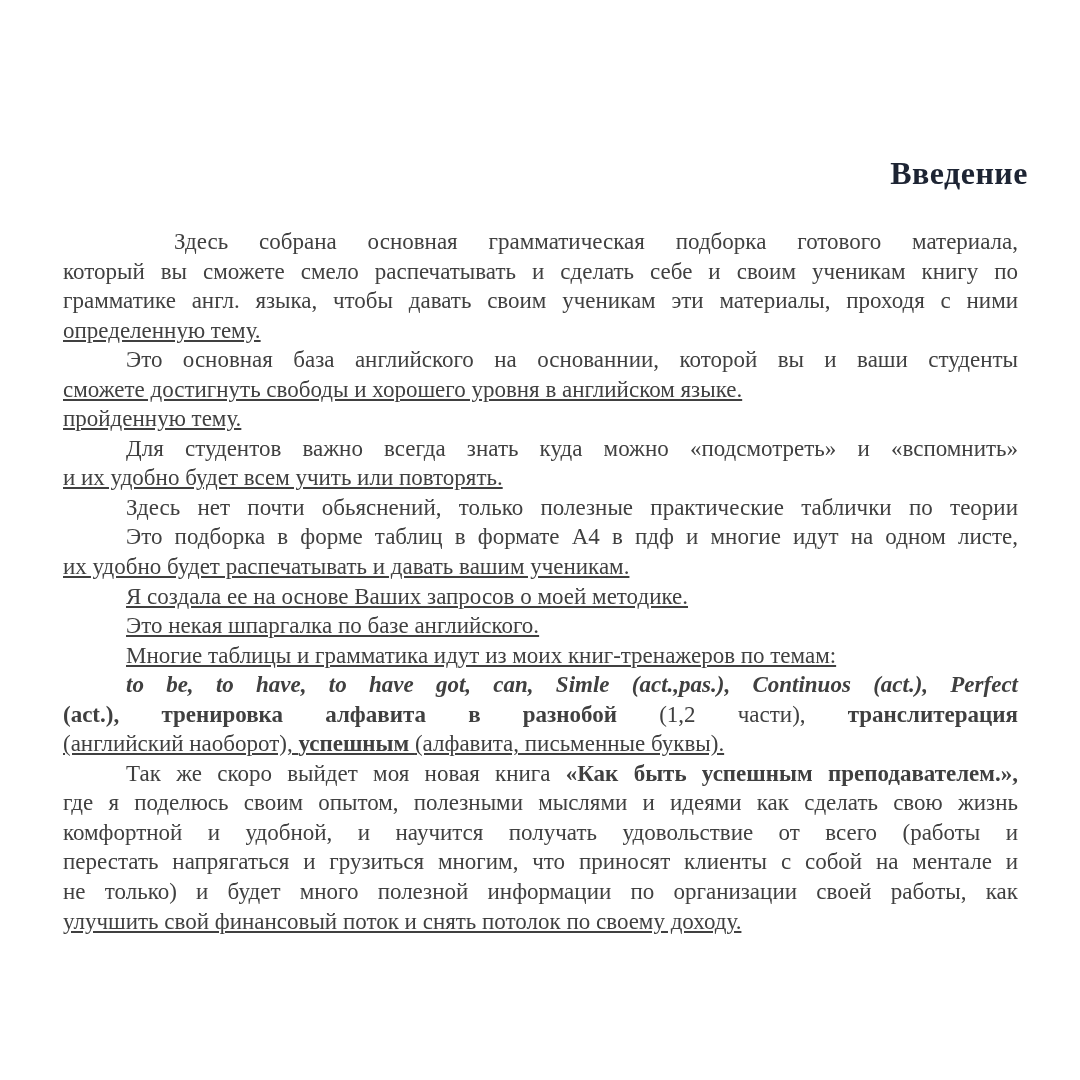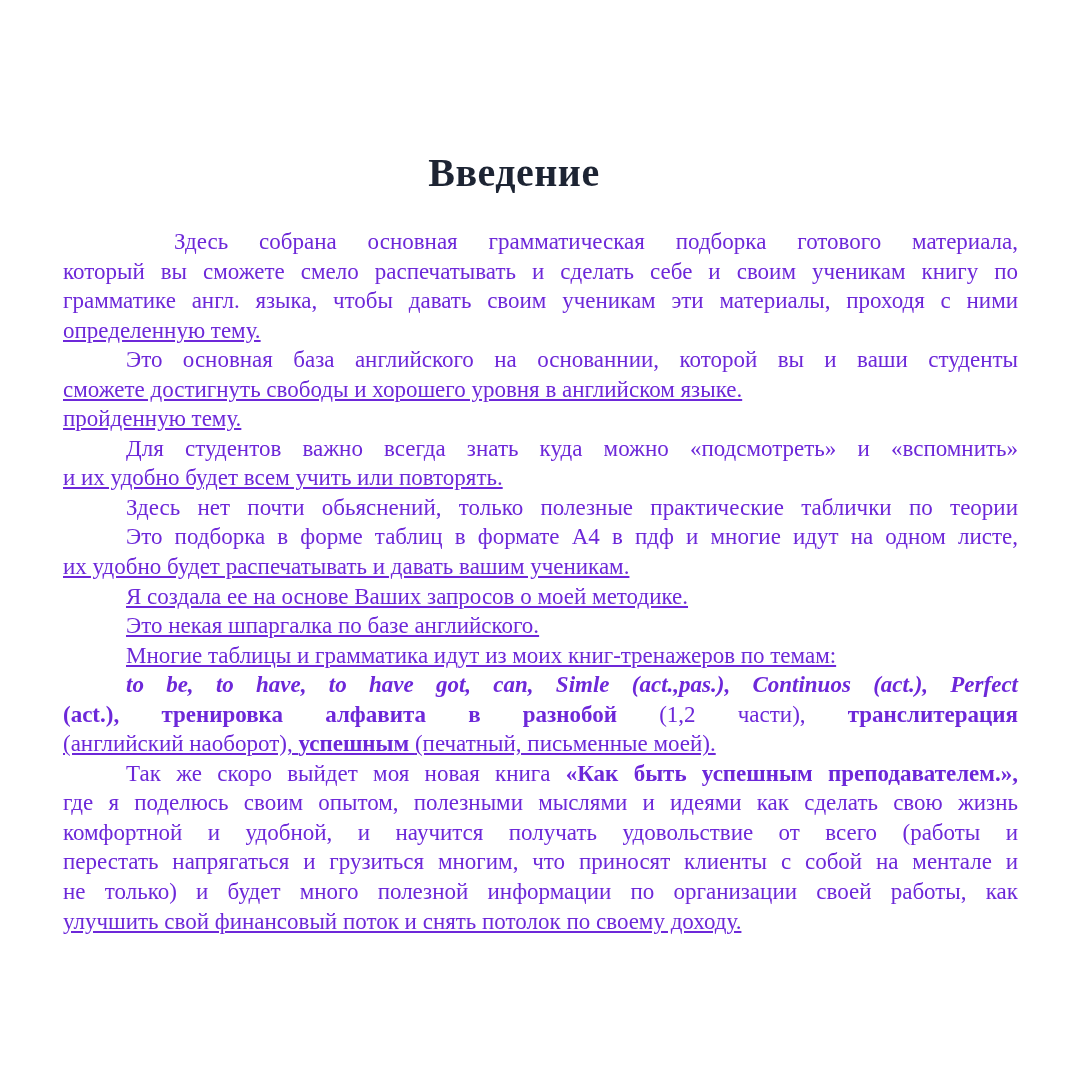--- a/index.html
+++ b/index.html
@@ -14,22 +14,22 @@
     background: #ffffff;
     overflow: hidden;
     font-family: "Liberation Serif", "DejaVu Serif", serif;
   }
   .doc-title {
     position: absolute;
     top: 150px;
     left: 0;
     width: 1028px;           
     margin: 0;
-    text-align: center;
-    font-size: 40px;
+    text-align: right;
+    font-size: 32px;
     line-height: 46px;
     font-weight: bold;
     letter-spacing: 0.5px;
   }
   .doc-body {
     position: absolute;
     left: 63px;
     top: 227px;
     width: 955px;
     font-size: 23px;
@@ -49,21 +49,21 @@
   }
   .line span.b {
     font-weight: bold;
   }
 </style>
 </head>
 <body>
 
 <div class="page" style="background: rgb(255, 255, 255);">
   <h1 class="doc-title" style="color: rgb(29, 36, 51);">Введение</h1>
-  <div class="doc-body" id="doc-body" style="color: #6d28d9;">
+  <div class="doc-body" id="doc-body" style="color: #404040;">
       <div class="para">
         <div class="line" style="padding-left: 111px;"><span>Здесь собрана основная грамматическая подборка готового материала,</span></div>
         <div class="line"><span>который вы сможете смело распечатывать и сделать себе и своим ученикам книгу по</span></div>
         <div class="line"><span>грамматике англ. языка, чтобы давать своим ученикам эти материалы, проходя с ними</span></div>
         <div class="line last"><span>определенную тему.</span></div>
       </div>
       <div class="para">
         <div class="line" style="padding-left: 63px;"><span>Это основная база английского на основаннии, которой вы и ваши студенты</span></div>
         <div class="line last"><span>сможете достигнуть свободы и хорошего уровня в английском языке.</span></div>
       </div>
@@ -84,21 +84,21 @@
       </div>
       <div class="para">
         <div class="line last" style="padding-left: 63px;"><span>Это некая шпаргалка по базе английского.</span></div>
       </div>
       <div class="para">
         <div class="line last" style="padding-left: 63px;"><span>Многие таблицы и грамматика идут из моих книг-тренажеров по темам:</span></div>
       </div>
       <div class="para">
         <div class="line" style="padding-left: 63px; font-style: italic;"><span class="b">to be, to have, to have got, can, Simle (act.,pas.), Continuos (act.), Perfect</span></div>
         <div class="line"><span class="b">(act.), тренировка алфавита в разнобой </span><span>(1,2 части), </span><span class="b">транслитерация</span></div>
-        <div class="line last"><span>(английский наоборот), </span><span class="b">успешным </span><span>(печатный, письменные моей).</span></div>
+        <div class="line last"><span>(английский наоборот), </span><span class="b">успешным </span><span>(алфавита, письменные буквы).</span></div>
       </div>
       <div class="para">
         <div class="line" style="padding-left: 63px;"><span>Так же скоро выйдет моя новая книга </span><span class="b">«Как быть успешным преподавателем.»,</span></div>
         <div class="line"><span>где я поделюсь своим опытом, полезными мыслями и идеями как сделать свою жизнь</span></div>
         <div class="line"><span>комфортной и удобной, и научится получать удовольствие от всего (работы и</span></div>
         <div class="line"><span>перестать напрягаться и грузиться многим, что приносят клиенты с собой на ментале и</span></div>
         <div class="line"><span>не только) и будет много полезной информации по организации своей работы, как</span></div>
         <div class="line last"><span>улучшить свой финансовый поток и снять потолок по своему доходу.</span></div>
       </div>
     </div>

